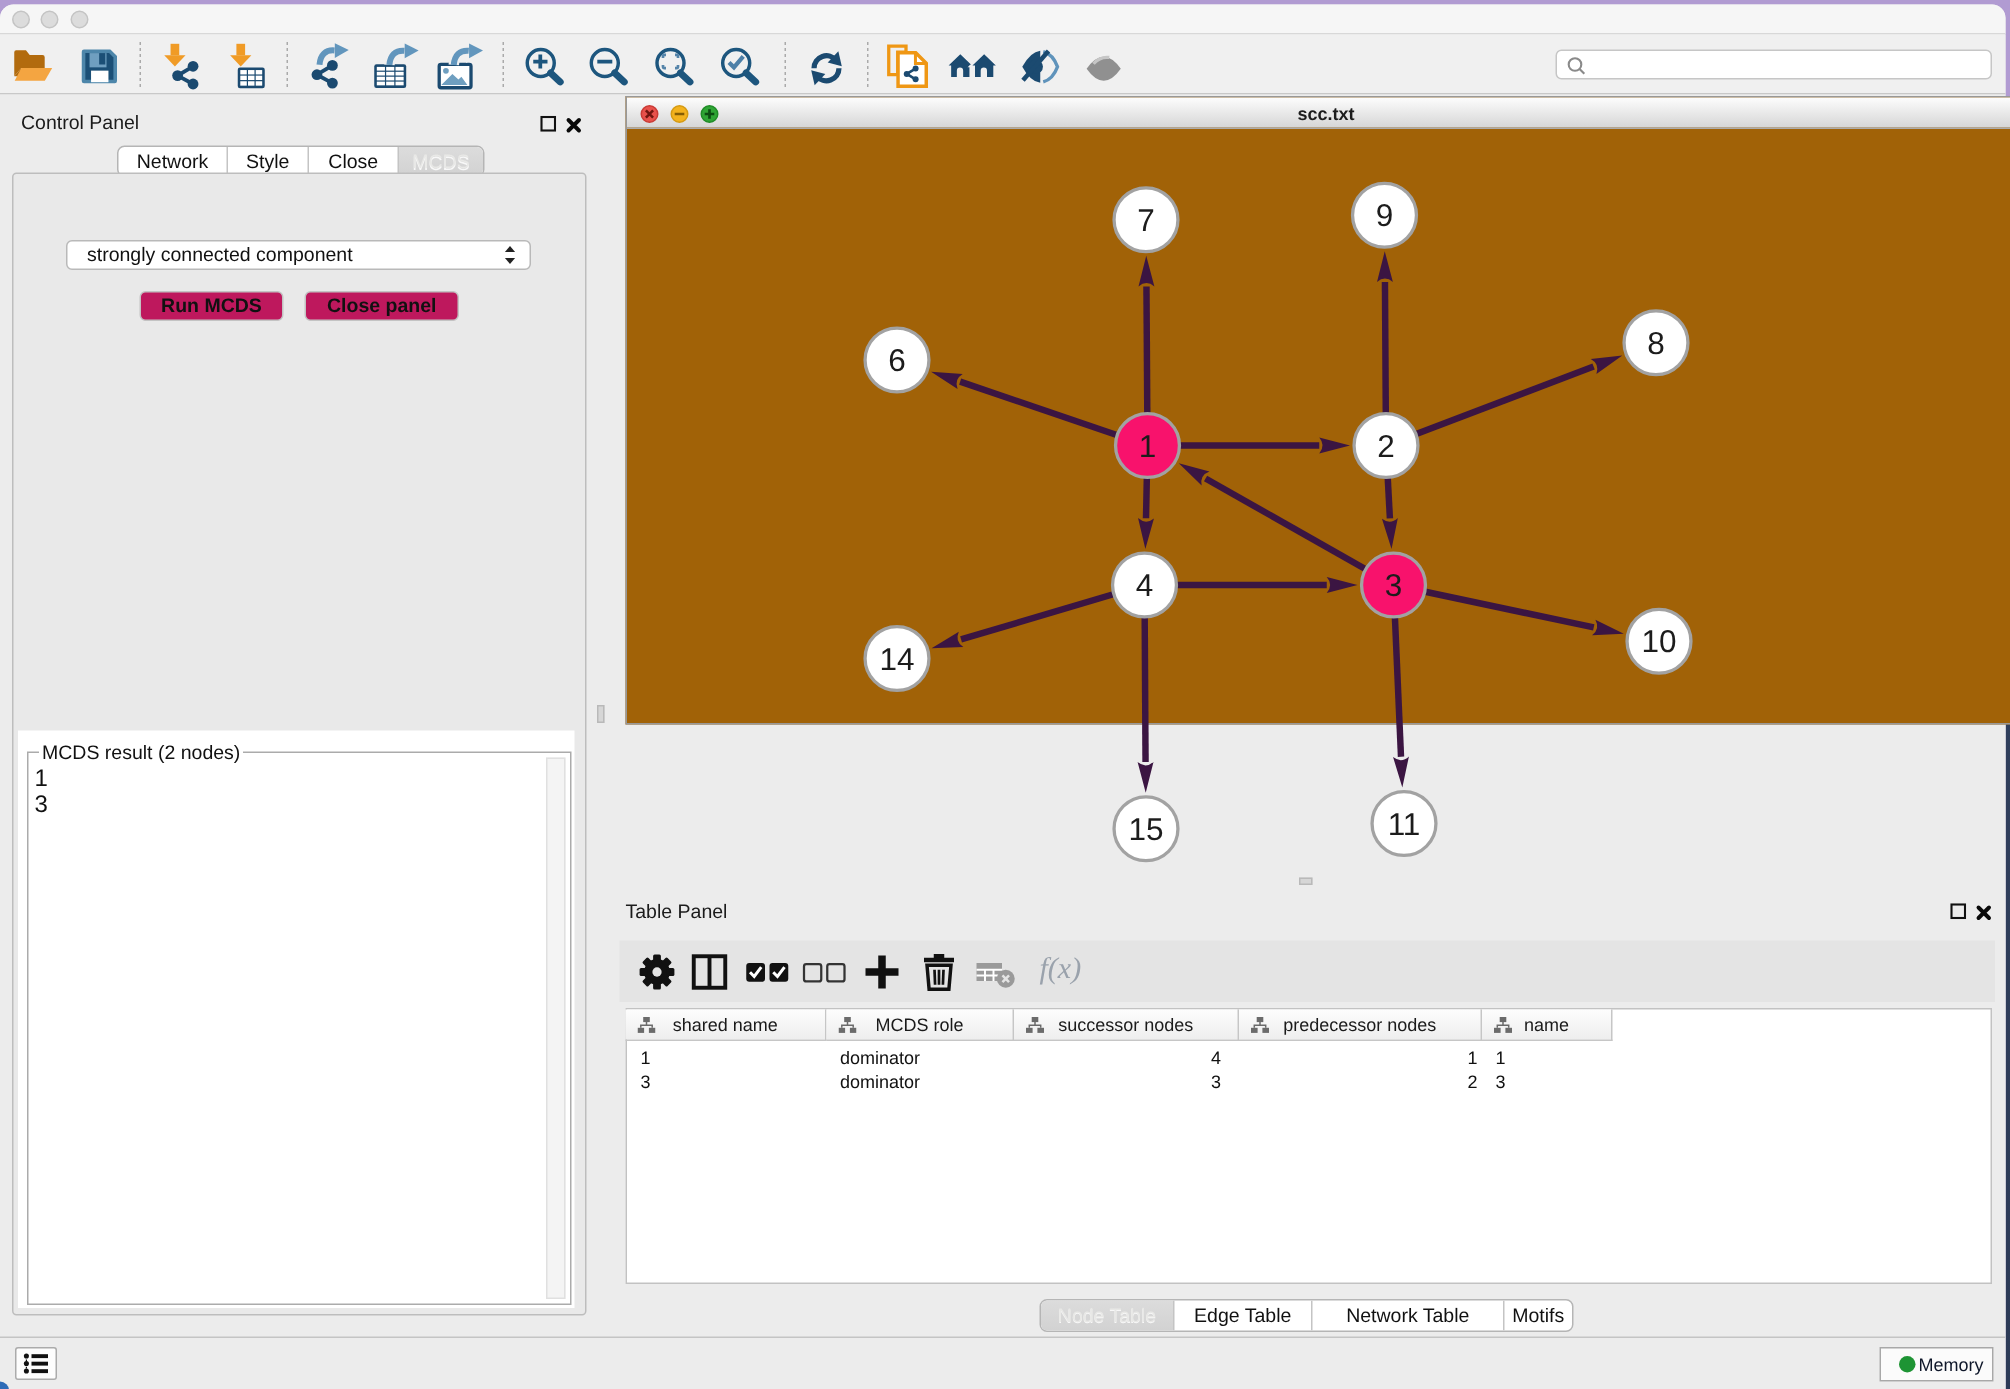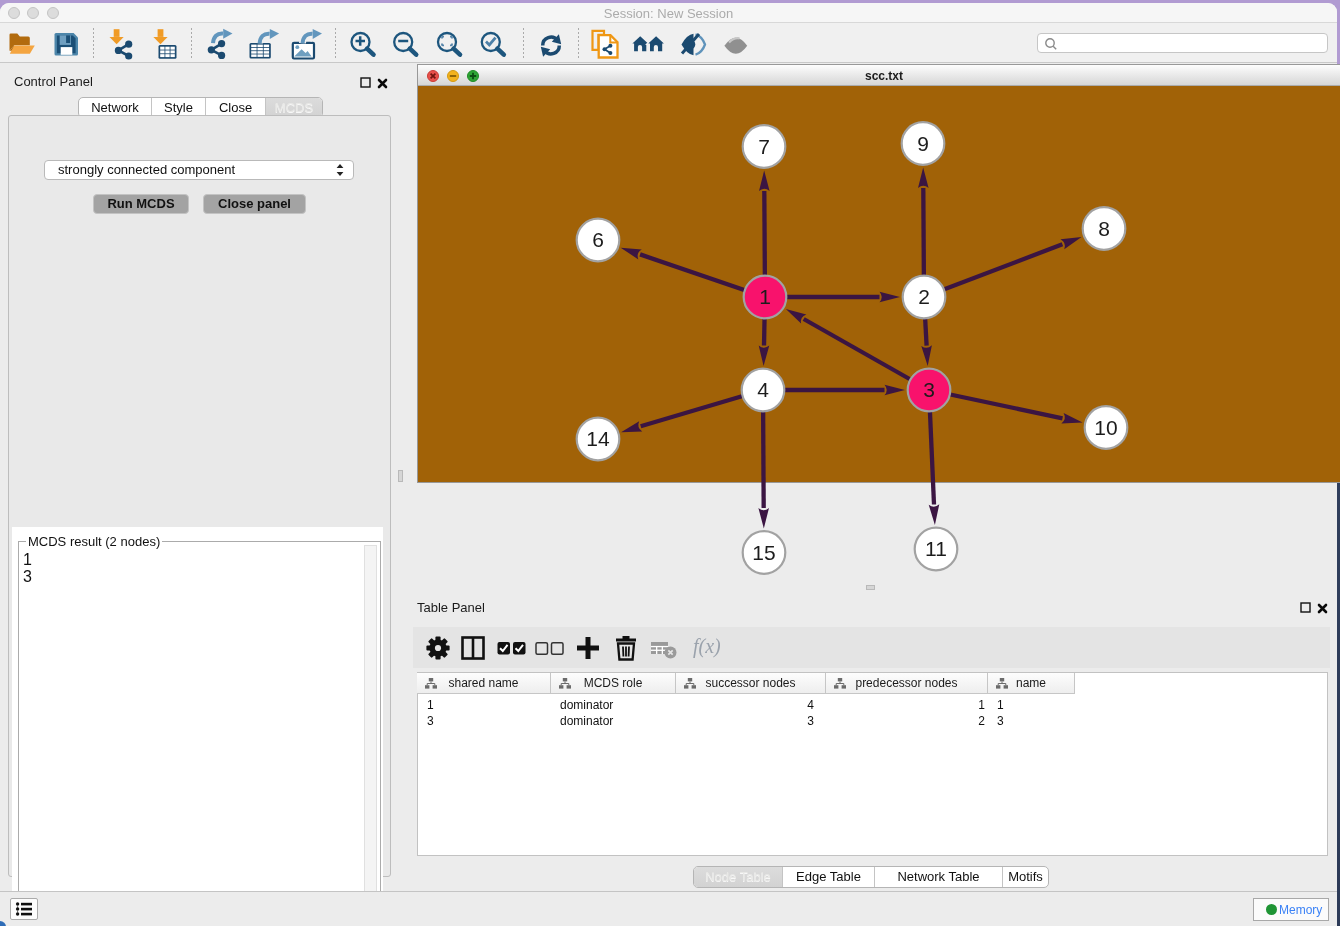--- a/index.html
+++ b/index.html
@@ -21,52 +21,51 @@
 
 #cpheader { left:14px; top:11px; font-size:13px; color:#1b1b1b; }
 .paneltools { font-size:13px; color:#111; top:9px; }
 #cptabs { left:78px; top:34px; height:21px; display:flex; border:1px solid #b5b5b5; border-radius:5px; overflow:hidden; background:#fff; }
 .tab { font-size:13px; font-weight:normal; color:#111; text-align:center; line-height:19px; border-right:1px solid #c4c4c4; }
 .tab.last { border-right:none; }
 .tab.sel { background:linear-gradient(#dcdcdc,#d2d2d2); color:#e8e8e6; text-shadow:0 1px 0 #f8f8f8; }
 #cpbody { left:8px; top:52px; width:383px; height:762px; background:#e9e9e9; border:1px solid #bdbdbd; border-radius:3px; }
 #optlabel { top:74px; left:0; width:400px; text-align:center; font-size:13px; color:#1a1a1a; }
 #dropdown { left:44px; top:97px; width:310px; height:20px; background:#fff; border:1px solid #b9b9b9; border-radius:4px; font-size:13px; color:#111; line-height:18px; padding-left:13px; }
-.btn { height:20px; background:#a3a3a3; border:1px solid #c3c3c3; border-radius:4px; font-size:13px; font-weight:bold; color:#111; text-align:center; line-height:18px; top:131px; }
-#mcdspanel { left:12px; top:424px; width:371px; height:385px; background:#fff;margin-top:40px; }
+.btn { height:20px; background:#be185d; border:1px solid #c3c3c3; border-radius:4px; font-size:13px; font-weight:bold; color:#111; text-align:center; line-height:18px; top:131px; }
+#mcdspanel { left:12px; top:424px; width:371px; height:385px; background:#fff; }
 #mcdsfield { position:absolute; left:6px; top:14px; width:363px; height:369px; border:1px solid #ababab; }
 #mcdslegend { position:absolute; left:7px; top:-8px; background:#fff; padding:0 2px; font-size:13px; color:#111; }
 #mcdstext { position:absolute; left:4px; top:10px; font-size:16px; color:#111; line-height:16.5px; }
 #mcdsscroll { position:absolute; right:3px; top:3px; width:13px; height:361px; background:#f4f4f4; border:1px solid #e0e0e0; }
 
 #netwin { left:417px; top:1px; width:934px; height:419px; border:1px solid #989898; background:#a16207; }
 #nettitle { left:0; top:0; width:932px; height:21px; background:linear-gradient(#fdfdfd,#d6d6d6); border-bottom:1px solid #ababab; }
 #nettitletext { width:100%; top:4px; text-align:center; font-size:12px; color:#1c1c1c; font-weight:bold; }
 .mac { width:12px; height:12px; border-radius:50%; top:4.5px; }
 
 #tpheader { left:417px; top:537px; font-size:13px; color:#1b1b1b; }
 #tptoolbar { left:413px; top:564px; width:917px; height:41px; background:#e4e4e4; }
 #tptable { left:417px; top:609px; width:911px; height:184px; background:#fff; border:1px solid #c2c2c2; }
 .th { position:absolute; top:0; height:21px; background:linear-gradient(#fdfdfd,#eee); border-right:1px solid #c6c6c6; border-bottom:1px solid #c6c6c6; font-size:12px; color:#1a1a1a; text-align:center; line-height:21px; }
 .td { position:absolute; font-size:12px; color:#111; }
 #tptabs { left:693px; top:803px; height:22px; display:flex; border:1px solid #b5b5b5; border-radius:5px; overflow:hidden; background:#fff; }
 
 #statusbar { left:0; top:888px; width:1337px; height:35px; background:#ececec; border-top:1px solid #c4c4c4; }
 #listbtn { left:10px; top:6px; width:28px; height:22px; background:#fdfdfd; border:1px solid #ababab; border-radius:2px; }
-#membtn { left:1253px; top:6px; width:76px; height:23px; background:#fbfbfb; border:1px solid #a8a8a8; font-size:13px; color:#3b82f6; }
+#membtn { left:1253px; top:6px; width:76px; height:23px; background:#fbfbfb; border:1px solid #a8a8a8; font-size:13px; color:#0f172a; }
 </style>
 </head>
 <body>
 <div id="rightedge" class="abs"></div>
 <div id="win" class="abs">
   <div id="titlebar" class="abs">
     <div class="abs tl" style="left:8px"></div>
     <div class="abs tl" style="left:27px"></div>
     <div class="abs tl" style="left:47px"></div>
-    <div id="titletext" class="abs">Session: New Session</div>
   </div>
   <div id="toolbar" class="abs">
 
     <div id="icons">
         <svg class="abs" style="left:0;top:0" width="1337" height="40" viewBox="0 0 1337 40">
           <path d="M9.5 27.8 V11.8 Q9.5 10.5 10.8 10.5 H17.3 L19.8 13.6 H28.3 Q29.8 13.6 29.8 15.1 V22.3 H14.2 Z" fill="#b26b0e"></path>
 <path d="M9.5 27.8 L14.2 22.3 V27.8 Z" fill="#b26b0e"></path>
 <path d="M14.2 22.4 H34.8 L29.9 30.8 H9.8 Z" fill="#f4a541"></path>
 <path d="M54.5 11.5 Q54.5 10 56 10 H73.6 L78 14.4 V31 Q78 32.5 76.5 32.5 H56 Q54.5 32.5 54.5 31 Z" fill="#4d86aa"></path>
 <path d="M56.9 12.4 H72.7 L75.6 15.3 V30.2 H56.9 Z" fill="#1b4f76"></path>

